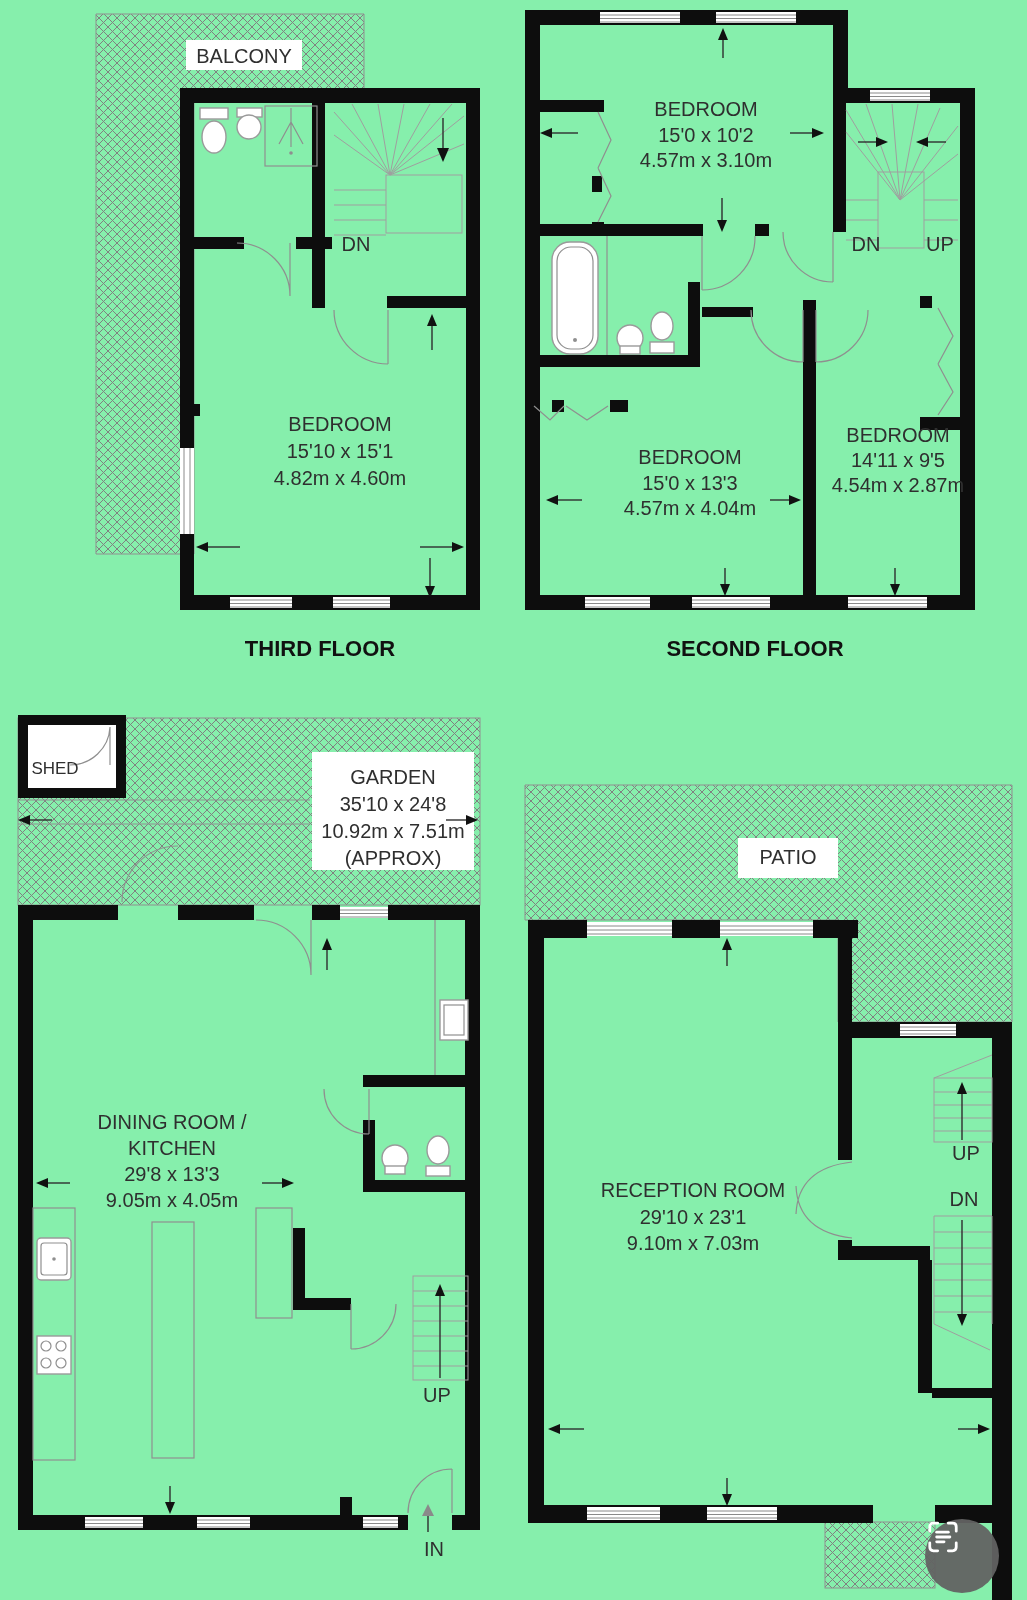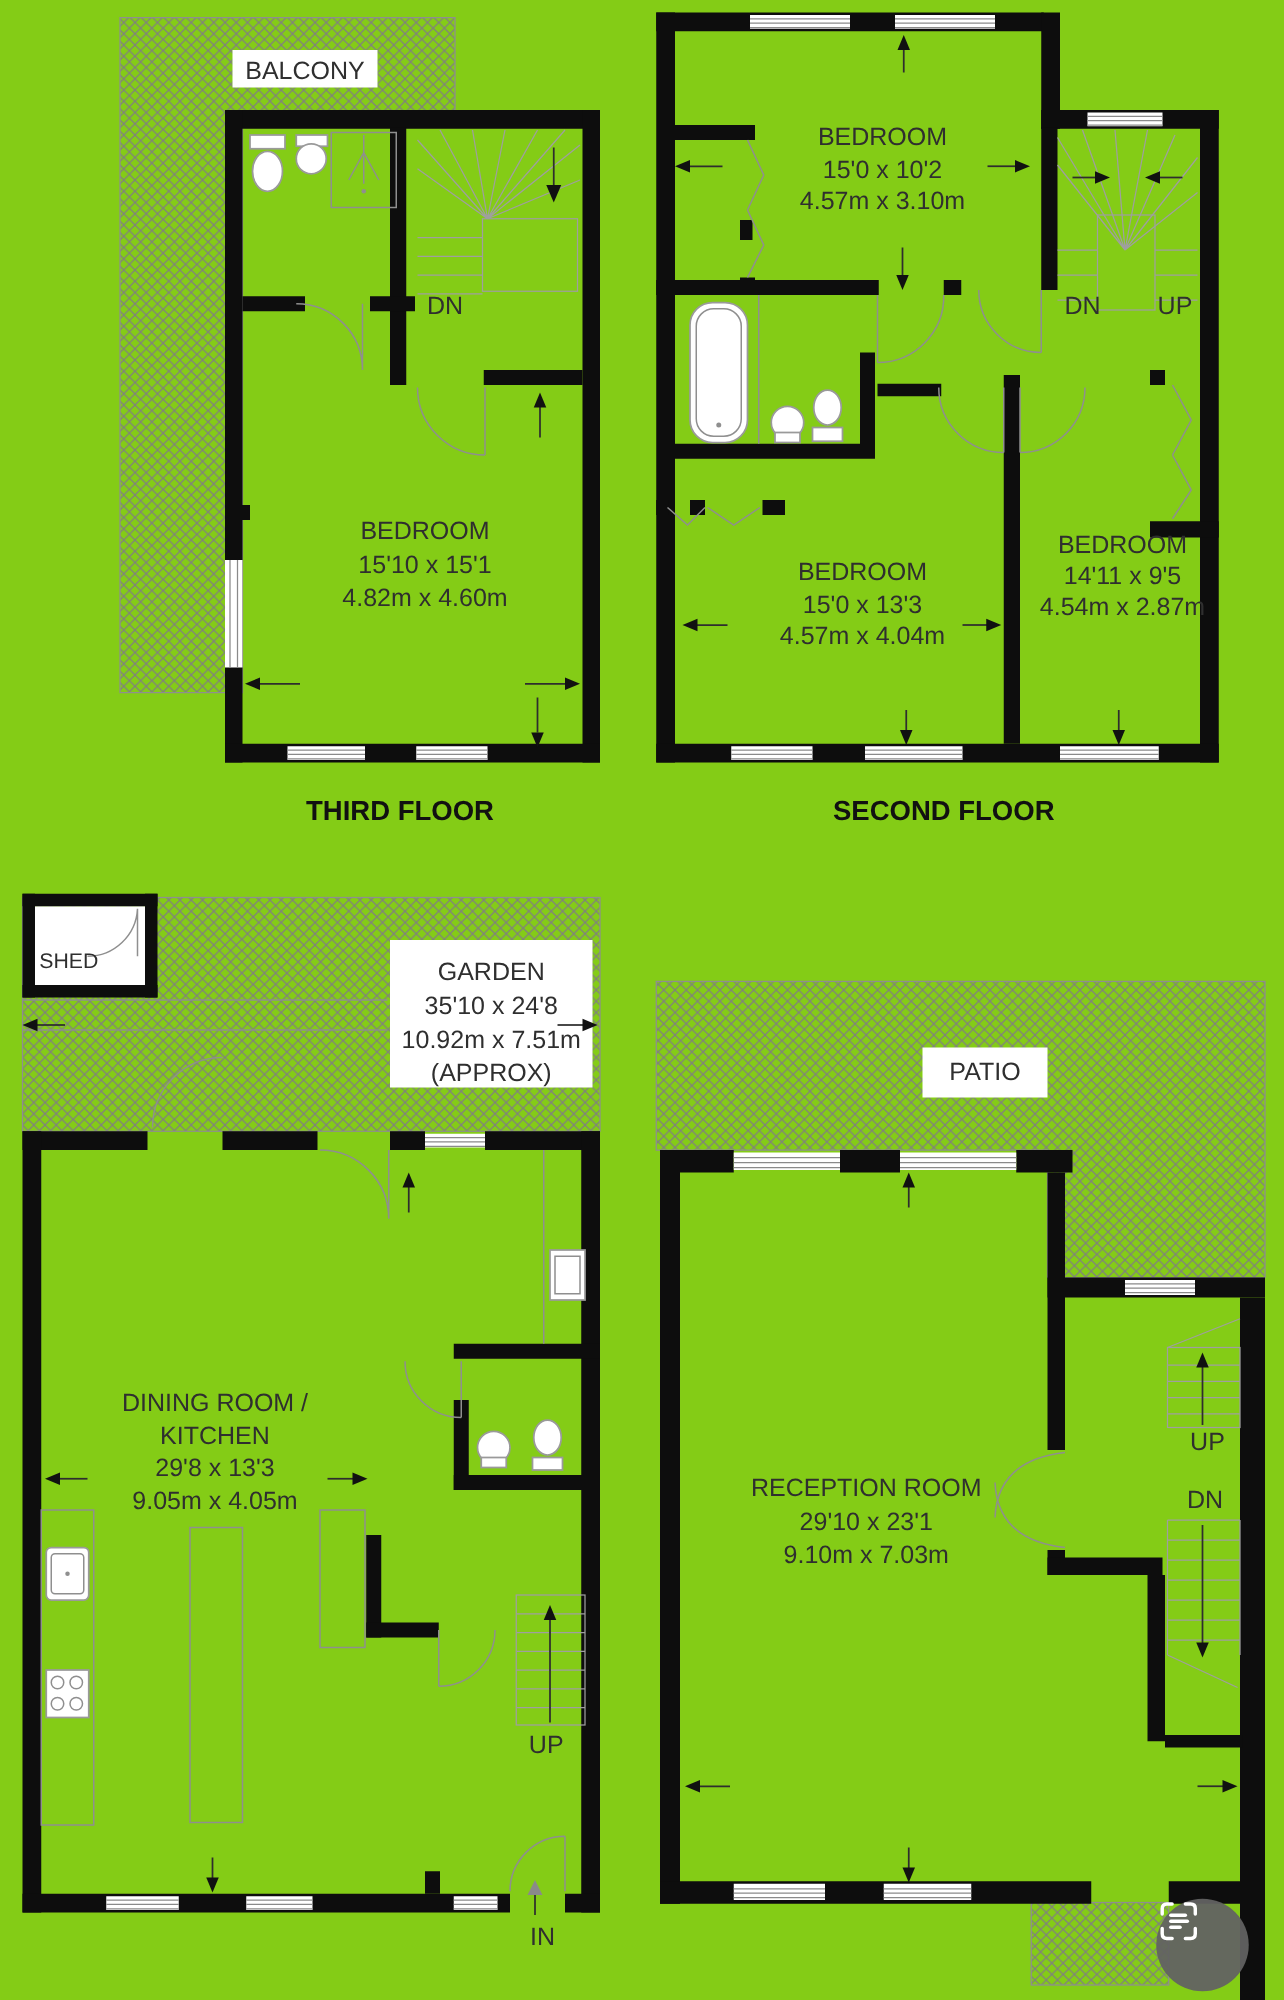--- a/index.html
+++ b/index.html
@@ -1,16 +1,16 @@
 <!DOCTYPE html>
 <html><head>
 <meta charset="utf-8">
 <style>
   html,body{margin:0;padding:0;background:#fff;}
-  .stage{position:relative;width:1027px;height:1600px;background:#84cc16;overflow:hidden;
+  .stage{position:relative;width:1027px;height:1600px;background:#86efac;overflow:hidden;
          font-family:"Liberation Sans",sans-serif;}
   svg{position:absolute;left:0;top:0;}
   
   .wall{fill:#0d0d0d;stroke:none;}
   .hatch{fill:url(#xh);stroke:#8f8f8f;stroke-width:1;}
   .tl{stroke:#8f8f8f;stroke-width:1.2;fill:none;}
   .fx{stroke:#9a9a9a;stroke-width:1.4;fill:#ffffff;}
   .st{stroke:#9f9f9f;stroke-width:1;fill:none;}
   .win{fill:#ffffff;stroke:none;}
   .wl{stroke:#8a8a8a;stroke-width:1;}

